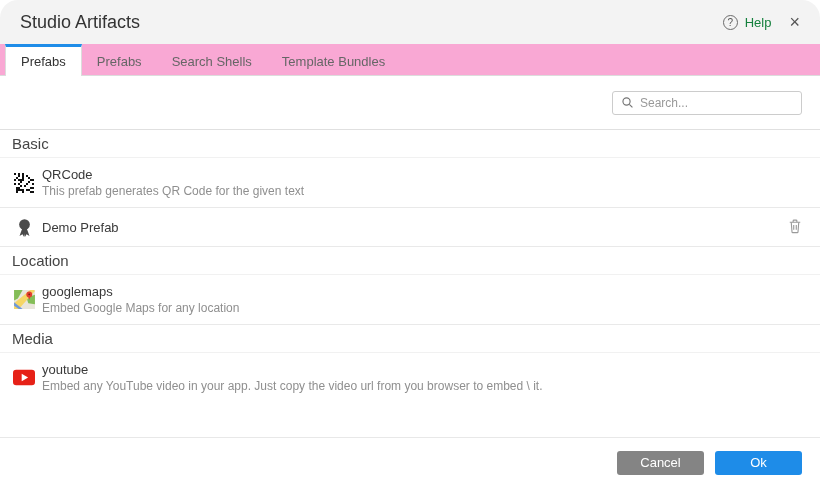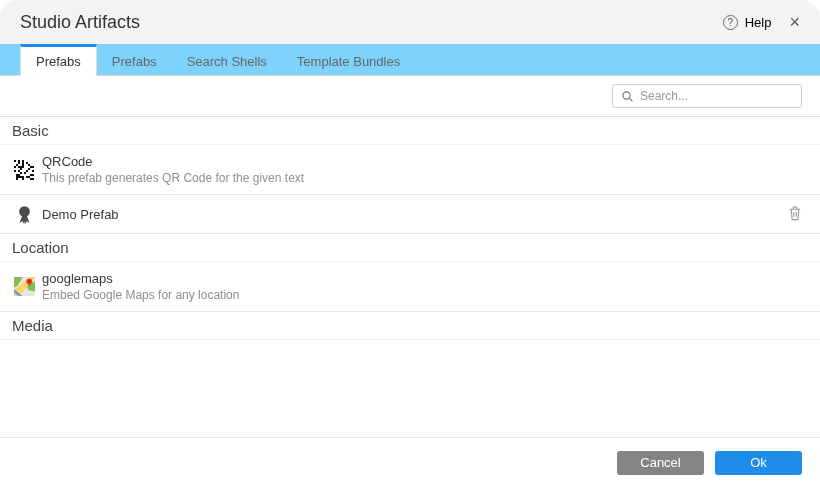--- a/index.html
+++ b/index.html
@@ -8,32 +8,32 @@
   body { width:820px; height:487px; font-family:"Liberation Sans",sans-serif; cursor:default; }
   .dialog { position:relative; width:820px; height:487px; background:#fff; overflow:hidden;border-radius:18px; }
 
   
   .header { height:44px; background:#f3f3f3; display:flex; align-items:center; padding:0 18px 0 20px; }
   .title { font-size:18px; color:#333; }
   .header-right { margin-left:auto; display:flex; align-items:center; gap:16px; }
   .help-wrap { display:flex; align-items:center; gap:7px; cursor:pointer; }
   .help-circle { width:15px; height:15px; border:1px solid #6b6b6b; border-radius:50%; font-size:10px; color:#555;
                  display:flex; align-items:center; justify-content:center; }
-  .help-label { font-size:13px; color:#000000; }
+  .help-label { font-size:13px; color:#15803d; }
   .close { font-size:18px; color:#555; line-height:1; cursor:pointer; padding:0 2px; }
 
   
-  .tabbar { height:32px; background:#7dd3fc; border-bottom:1px solid #dcdcdc; display:flex; padding-left:20px; }
+  .tabbar { height:32px; background:#f9a8d4; border-bottom:1px solid #dcdcdc; display:flex; padding-left:5px; }
   .tab { padding:0 15px; font-size:13px; color:#666; display:flex; align-items:center; cursor:pointer;
          border-top:3px solid transparent; }
   .tab.active { background:#fff; color:#333; border-top:3px solid var(--accent);
                 border-left:1px solid #dcdcdc; border-right:1px solid #dcdcdc; margin-bottom:-1px; }
 
   
-  .toolbar { height:41px; display:flex; align-items:center; justify-content:flex-end; padding:0 18px;
+  .toolbar { height:54px; display:flex; align-items:center; justify-content:flex-end; padding:0 18px;
              border-bottom:1px solid #e0e0e0; }
   .search-box { width:190px; height:24px; border:1px solid #ccc; border-radius:3px; background:#fff;
                 display:flex; align-items:center; padding:0 8px; gap:6px; }
   .search-icon { display:flex; flex:0 0 auto; }
   .search-input { border:none; outline:none; flex:1; min-width:0; font-size:12px; color:#555;
                   font-family:inherit; background:transparent; }
   .search-input::placeholder { color:#999; }
 
   
   .section-header { height:28px; display:flex; align-items:center; padding:0 12px; font-size:15px; color:#454545;
@@ -174,20 +174,32 @@
             <polygon points="14.9,6.8 17.1,6.8 16,10.6" fill="#e2402f"></polygon>
             <circle cx="16" cy="4.6" r="1" fill="#7e1d10"></circle>
           </svg>
         </span>
         <div>
           <div class="item-title">googlemaps</div>
           <div class="item-desc">Embed Google Maps for any location</div>
         </div>
       </div>
       <div class="section-header">Media</div>
+      <div class="item-row">
+        <span class="item-icon">
+          <svg viewBox="0 0 24 17" width="23" height="17">
+            <rect width="24" height="17" rx="3.5" fill="#e62117"></rect>
+            <polygon points="9.5,4.5 16.5,8.5 9.5,12.5" fill="#fff"></polygon>
+          </svg>
+        </span>
+        <div>
+          <div class="item-title">youtube</div>
+          <div class="item-desc">Embed any YouTube video in your app. Just copy the video url from you browser to embed \ it.</div>
+        </div>
+      </div>
     </div>
 
   <div class="footer">
     <button class="btn btn-cancel">Cancel</button>
     <button class="btn btn-ok">Ok</button>
   </div>
 
 </div>
 
 </body></html>

